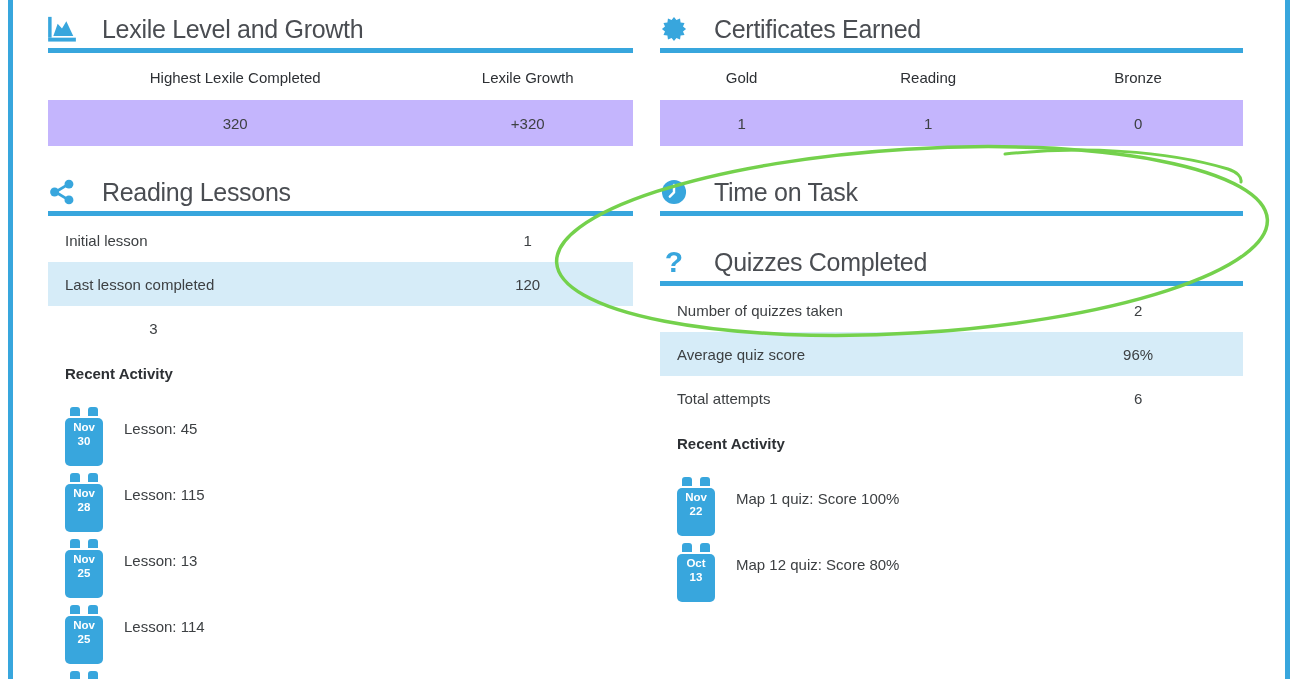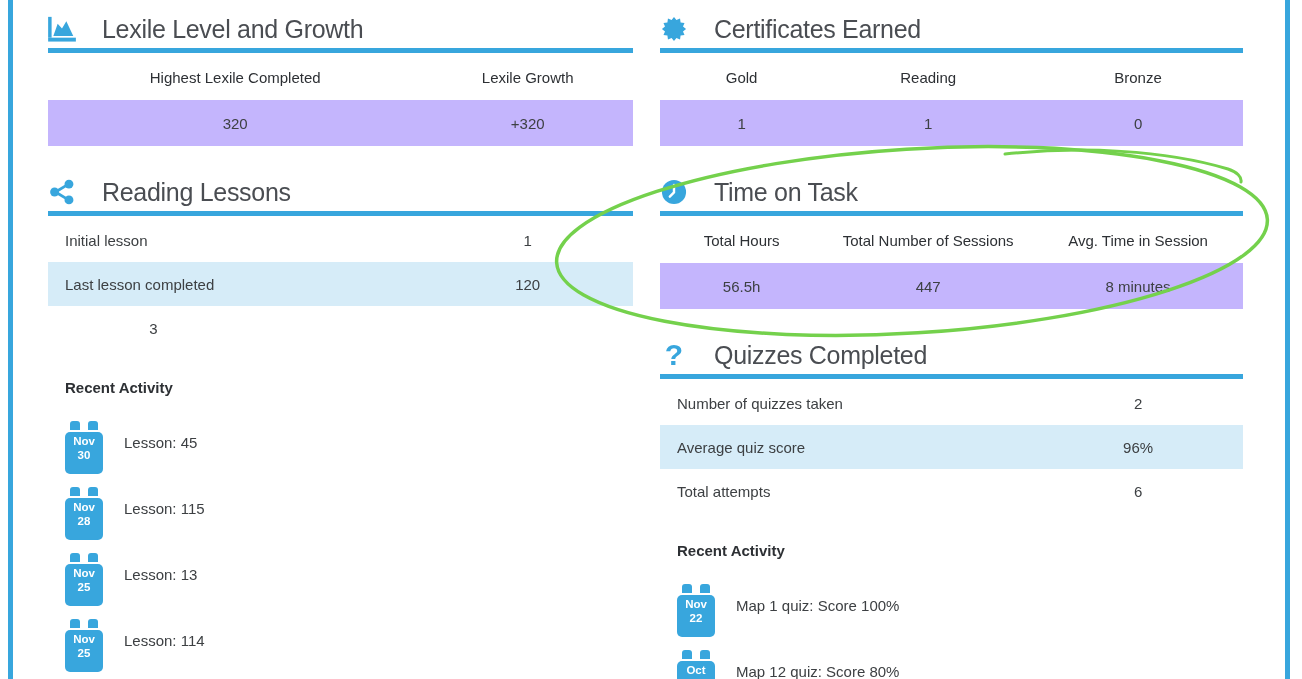--- a/index.html
+++ b/index.html
@@ -25,30 +25,30 @@
   table.stat{width:100%;border-collapse:collapse;table-layout:fixed;margin-top:1px;}
   table.stat th{height:46px;font-size:15px;font-weight:400;color:#2d3034;text-align:center;vertical-align:middle;padding:0;}
   table.stat td{height:46px;font-size:15px;font-weight:400;color:#3d4043;text-align:center;vertical-align:middle;background:#c4b5fd;padding:0;}
 
   .info-rows{margin-top:2px;}
   .info-row{display:flex;align-items:center;height:44px;font-size:15px;color:#3d4043;}
   .info-row.hl{background:#d6ecf8;}
   .info-label{flex:1;padding-left:17px;}
   .info-value{width:36%;text-align:center;}
 
-  .recent-title{margin-top:29px;height:17px;display:flex;align-items:center;
+  .recent-title{margin-top:15px;height:17px;display:flex;align-items:center;
     padding-left:17px;font-size:15px;font-weight:700;color:#2d3034;}
   .recent-item{display:flex;align-items:center;gap:21px;height:43px;margin-top:23px;padding-left:17px;}
   .recent-item.first{margin-top:25px;}
   .recent-text{font-size:15px;color:#3d4043;}
 
   .cal{width:38px;height:43px;flex:0 0 38px;}
   .cal-tabs{display:flex;justify-content:space-between;padding:0 5px;height:9px;}
   .cal-tab{width:10px;height:9px;background:#38a6dd;border-radius:3px 3px 0 0;}
-  .cal-body{margin-top:2px;height:42px;background:#38a6dd;border-radius:5px;
+  .cal-body{margin-top:2px;height:48px;background:#38a6dd;border-radius:5px;
     color:#fff;text-align:center;font-weight:700;font-size:11.5px;line-height:1.18;
     padding-top:3px;box-sizing:border-box;}
 
   .annotation-layer{position:absolute;left:0;top:0;width:1302px;height:679px;pointer-events:none;}
 </style>
 </head>
 <body>
 
 <div class="edge edge-left"></div>
 <div class="edge edge-right"></div>
@@ -225,41 +225,20 @@
     <div class="sec-title">
       <span class="ticon">
         <svg width="26" height="26" viewBox="0 0 28 28">
           <circle cx="14" cy="14" r="13" fill="#38a6dd"></circle>
           <path d="M14 6.5 V14.5 L9.5 19" stroke="#ffffff" stroke-width="2.6" fill="none" stroke-linecap="round" stroke-linejoin="round"></path>
         </svg>
       </span>
       <h2>Time on Task</h2>
     </div>
     <div class="rule"></div>
-    <table class="stat">
-      <colgroup>
-          <col style="width:28%">
-          <col style="width:36%">
-          <col style="width:36%">
-        </colgroup>
-      <thead>
-          <tr>
-        <th>Total Hours</th>
-        <th>Total Number of Sessions</th>
-        <th>Avg. Time in Session</th>
-      </tr>
-        </thead>
-      <tbody>
-          <tr>
-        <td>56.5h</td>
-        <td>447</td>
-        <td>8 minutes</td>
-      </tr>
-        </tbody>
-    </table>
   </div>
 
   <div class="section">
     <div class="sec-title">
       <span class="ticon">
           <span class="qmark">?</span>
         </span>
       <h2>Quizzes Completed</h2>
     </div>
     <div class="rule"></div>

